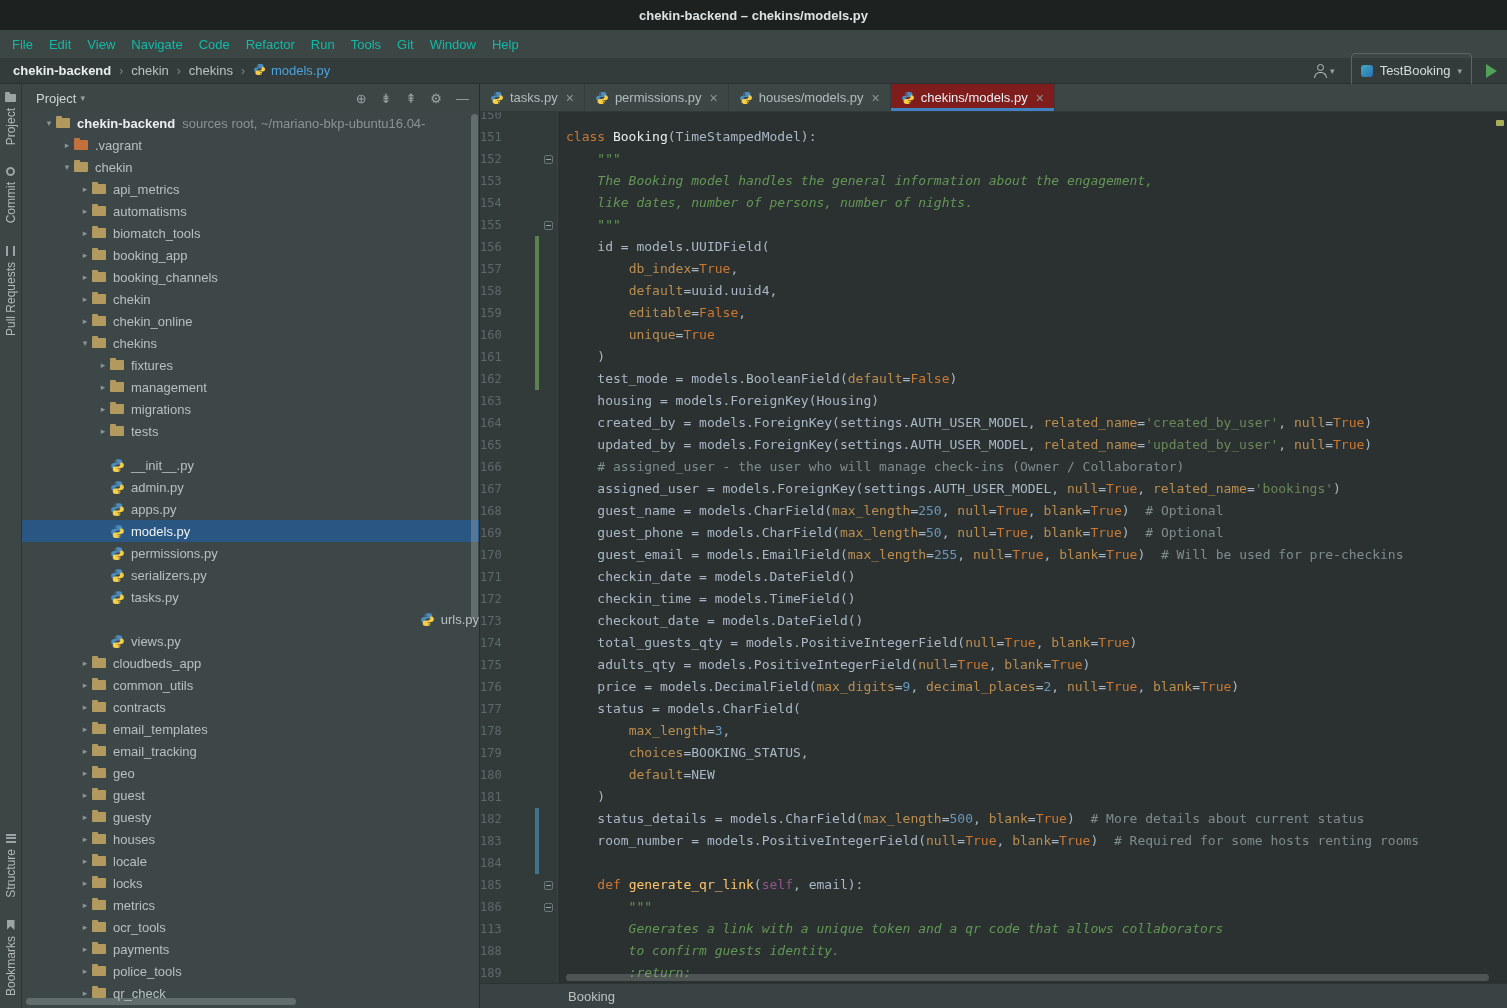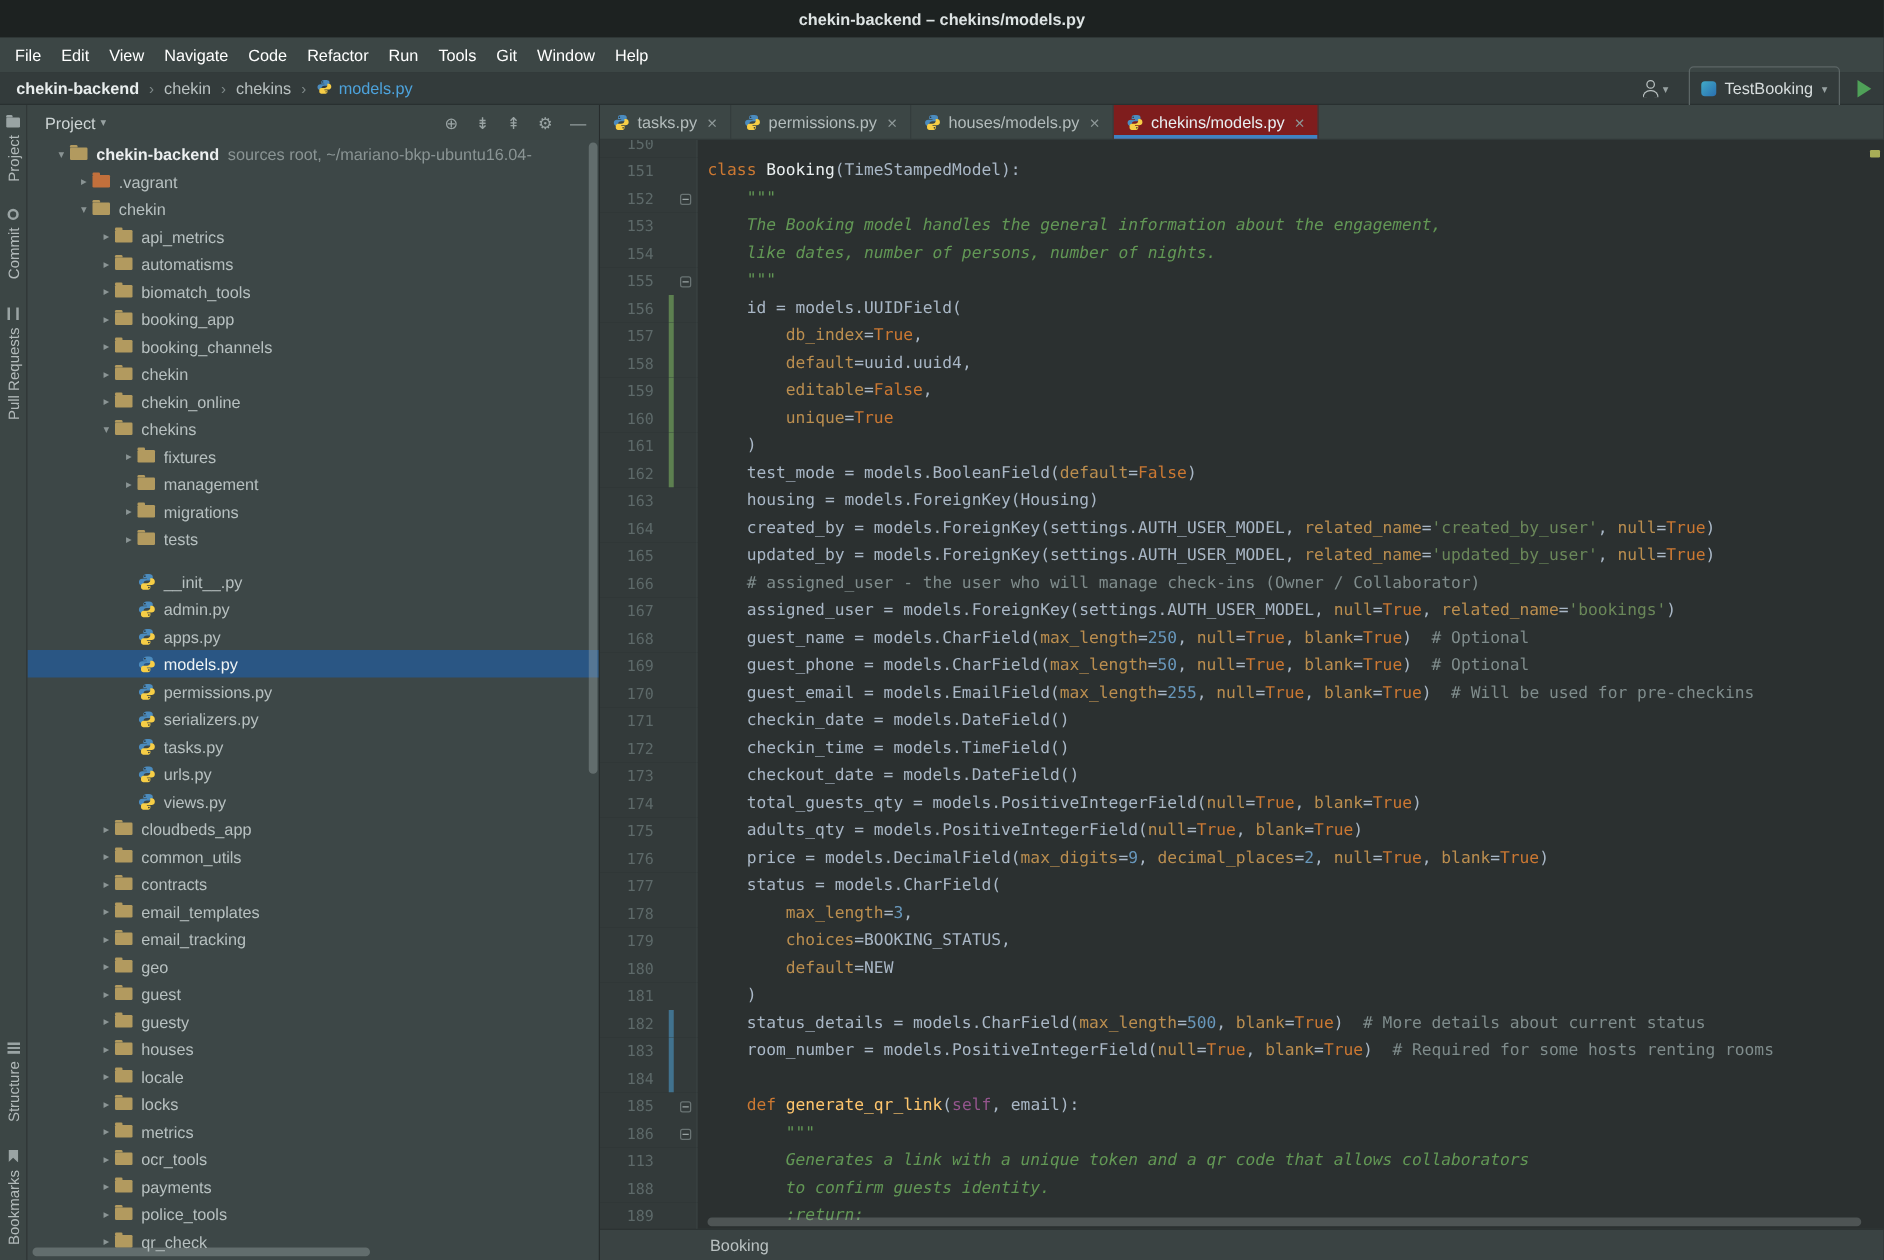--- a/index.html
+++ b/index.html
@@ -5,21 +5,21 @@
   *{margin:0;padding:0;box-sizing:border-box}
   html,body{width:1507px;height:1008px;overflow:hidden;background:#2b3030;
     font-family:"Liberation Sans",sans-serif;font-size:13px;color:#b9c1c1}
   :root{--sel:#2a5684;--accent:#3f83c2;--run:#4fa158;--filecrumb:#4da3dc;
     --chg-add:#5d8050;--chg-mod:#41728e}
 
   
   .titlebar{height:30px;background:#1d2221;display:flex;align-items:center;justify-content:center;
     color:#dde3e3;font-weight:bold;font-size:13px}
   .menubar{height:28px;background:#3c4645;display:flex;align-items:center;padding-left:4px}
-  .menu-item{padding:4px 8px;color:#ffffff;cursor:default}
+  .menu-item{padding:4px 8px;color:#14b8a6;cursor:default}
   .navbar{height:26px;background:#333b3b;display:flex;align-items:center;padding:0 10px;
     border-bottom:1px solid #293030}
   .crumbs{display:flex;align-items:center;gap:2px;white-space:nowrap}
   .crumb{color:#b9c1c1;display:flex;align-items:center;gap:5px;padding:1px 3px}
   .crumb.bold{color:#e8eded;font-weight:bold}
   .crumb.accent{color:var(--filecrumb)}
   .crumb-sep{color:#7e8888;padding:0 3px;font-size:12px}
   .nav-spacer{flex:1}
   .icon-user-wrap{display:flex;align-items:center;gap:3px;margin-right:16px}
   .icon-user{width:14px;height:14px;position:relative;display:inline-block}
@@ -90,21 +90,21 @@
     color:#b3bcbc;cursor:default}
   .tab .pyicon svg{width:14px;height:14px;display:block}
   .tab.active{background:#7f1d1d;color:#e9eff2;box-shadow:inset 0 -3px 0 var(--accent)}
   .tab-close{color:#8d9797;font-size:14px;margin-left:2px}
   .code-area{flex:1;overflow:hidden;position:relative}
   .code-lines{margin-top:-8px}
   .code-line{display:flex;height:22px;line-height:22px;
     font-family:"DejaVu Sans Mono","Liberation Mono",monospace;font-size:13px}
   .gutter{width:78px;flex:none;background:#333a3a;display:flex;align-items:center;
     color:#5d6969;border-right:1px solid #3a4242}
-  .lnum{flex:1;text-align:right;padding-right:12px;font-size:12px}
+  .lnum{flex:1;padding-right:12px;font-size:12px}
   .chgbar{width:4px;height:22px}
   .chg-add{background:var(--chg-add)}
   .chg-mod{background:var(--chg-mod)}
   .fold-col{width:18px;display:flex;align-items:center;justify-content:center}
   .fold-box{width:9px;height:9px;border:1px solid #6a7474;border-radius:2px;
     background:linear-gradient(#9aa4a4,#9aa4a4) center/5px 1px no-repeat}
   .code-text{white-space:pre;padding-left:8px}
   .ed-hscroll{position:absolute;left:86px;right:18px;bottom:2px;height:7px;border-radius:4px;
     background:rgba(170,180,180,.28)}
   .error-stripe{position:absolute;right:3px;top:8px;width:8px;height:6px;background:#a8ad57;border-radius:1px}
@@ -410,21 +410,21 @@
           <span class="t-icon">
             <svg viewBox="0 0 16 16">
               <path fill="#4b8bbe" d="M7.9 1.2c-1.8 0-2.9.8-2.9 2.1v1.5h3v.6H4.1c-1.6 0-2.9 1-2.9 2.8 0 1.8 1.1 2.9 2.7 2.9h1.2V9.4c0-1.5 1.2-2.5 2.8-2.5h2.9c1.3 0 2.2-.9 2.2-2.2V3.3c0-1.3-1.4-2.1-3-2.1z"></path>
               <circle fill="#2b3030" cx="6.3" cy="3.1" r=".7"></circle>
               <path fill="#f7ce46" d="M8.1 14.8c1.8 0 2.9-.8 2.9-2.1v-1.5H8v-.6h3.9c1.6 0 2.9-1 2.9-2.8 0-1.8-1.1-2.9-2.7-2.9h-1.2v1.7c0 1.5-1.2 2.5-2.8 2.5H5.2c-1.3 0-2.2.9-2.2 2.2v1.4c0 1.3 1.4 2.1 3 2.1z"></path>
               <circle fill="#2b3030" cx="9.7" cy="12.9" r=".7"></circle>
             </svg>
           </span>
           <span class="t-label">tasks.py</span>
         </div>
-        <div class="tree-row" style="padding-left: 74px;">
+        <div class="tree-row" style="padding-left: 74px; justify-content: flex-end;">
           <span class="chevron"></span>
           <span class="t-icon">
             <svg viewBox="0 0 16 16">
               <path fill="#4b8bbe" d="M7.9 1.2c-1.8 0-2.9.8-2.9 2.1v1.5h3v.6H4.1c-1.6 0-2.9 1-2.9 2.8 0 1.8 1.1 2.9 2.7 2.9h1.2V9.4c0-1.5 1.2-2.5 2.8-2.5h2.9c1.3 0 2.2-.9 2.2-2.2V3.3c0-1.3-1.4-2.1-3-2.1z"></path>
               <circle fill="#2b3030" cx="6.3" cy="3.1" r=".7"></circle>
               <path fill="#f7ce46" d="M8.1 14.8c1.8 0 2.9-.8 2.9-2.1v-1.5H8v-.6h3.9c1.6 0 2.9-1 2.9-2.8 0-1.8-1.1-2.9-2.7-2.9h-1.2v1.7c0 1.5-1.2 2.5-2.8 2.5H5.2c-1.3 0-2.2.9-2.2 2.2v1.4c0 1.3 1.4 2.1 3 2.1z"></path>
               <circle fill="#2b3030" cx="9.7" cy="12.9" r=".7"></circle>
             </svg>
           </span>
           <span class="t-label">urls.py</span>

